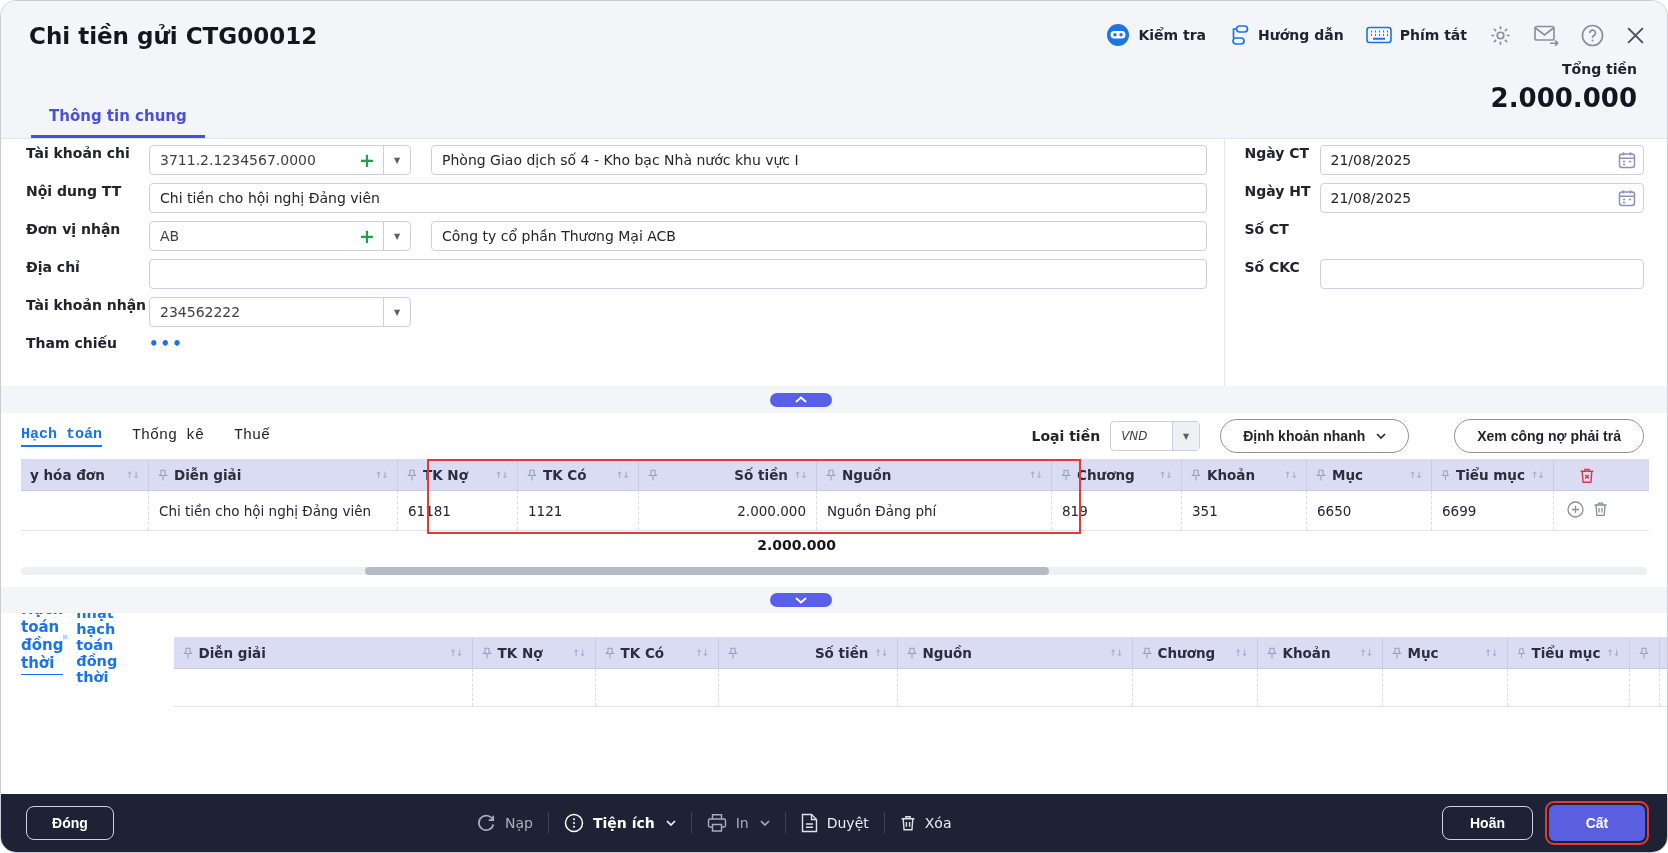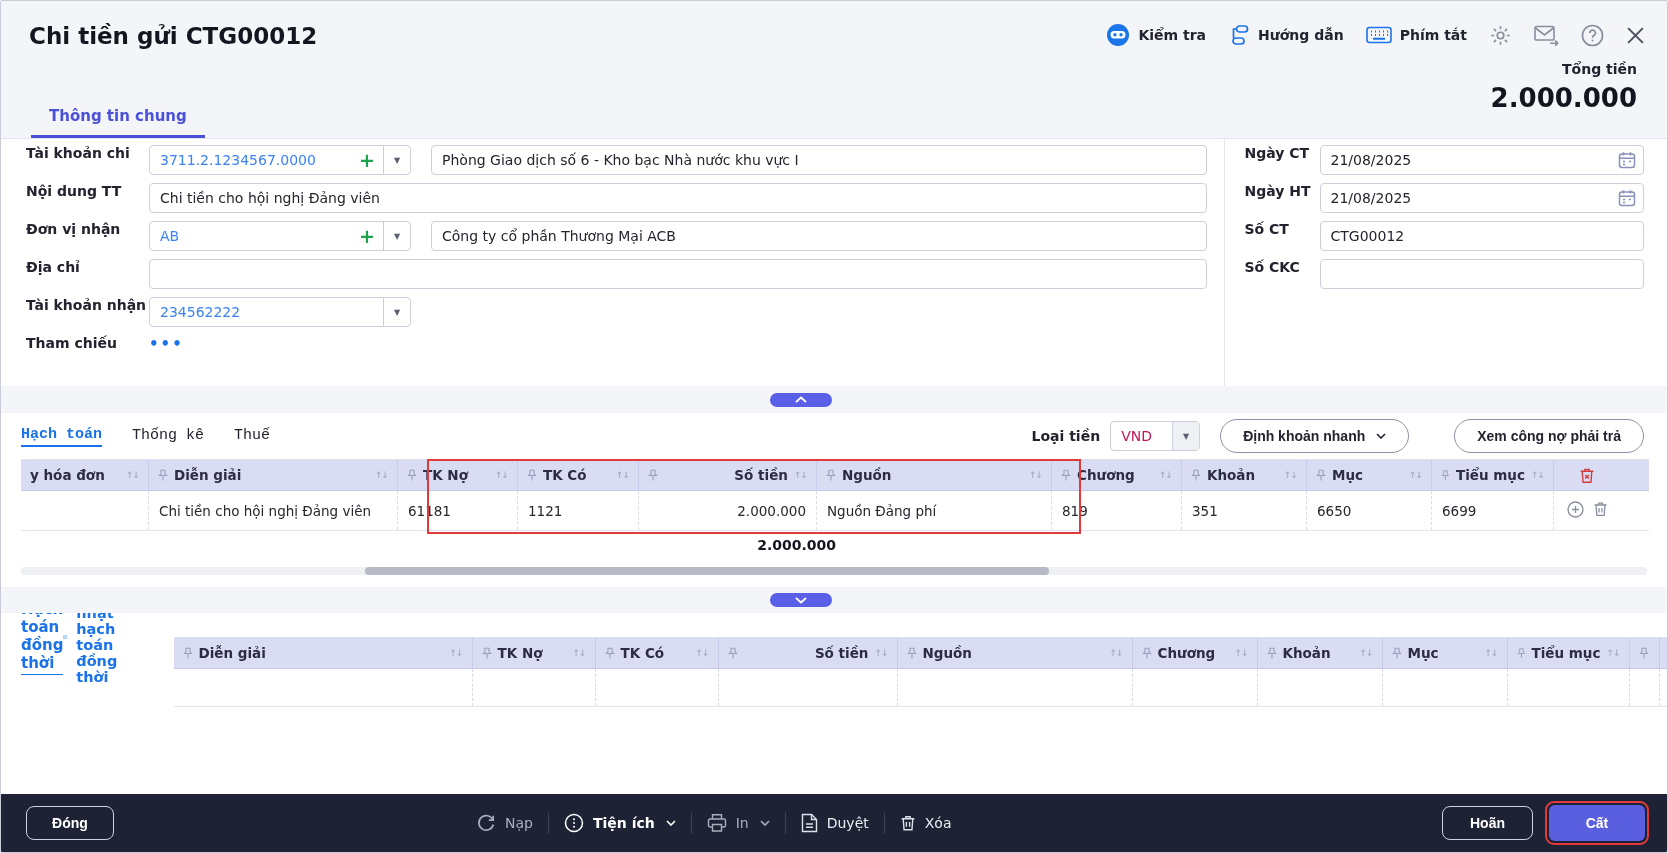--- a/index.html
+++ b/index.html
@@ -1,17 +1,17 @@
 <!DOCTYPE html>
 <html><head>
 <meta charset="utf-8">
 <style>
   * { box-sizing: border-box; margin: 0; padding: 0; }
   body { background:#fff; font-family:"DejaVu Sans","Liberation Sans",sans-serif; }
-  .window { width:1668px; height:853px; border:1px solid #c9ccd6; border-radius:2px;
+  .window { width:1668px; height:853px; border:1px solid #c9ccd6; border-radius:16px;
             overflow:hidden; display:flex; flex-direction:column; background:#fff; }
 
   
   .hdr { position:relative; height:138px; background:#f4f5f9; border-bottom:1px solid #e3e5ee; flex:none; }
   .title { position:absolute; left:28px; top:22px; font-size:23px; font-weight:700; color:#15151f; }
   .toolbar { position:absolute; right:22px; top:22px; display:flex; align-items:center; gap:22px; }
   .tool { display:flex; align-items:center; gap:8px; font-size:14px; font-weight:600; color:#23232f; cursor:pointer; }
   .icon-btn { display:flex; align-items:center; cursor:pointer; }
   .total-label { position:absolute; right:30px; top:60px; font-size:14px; font-weight:700; color:#23232f; }
   .total-amount { position:absolute; right:30px; top:82px; font-size:26px; font-weight:700; color:#15151f; }
@@ -23,21 +23,21 @@
   .form-left { width:1224px; padding:6px 17px 0 25px; }
   .form-right { width:444px; border-left:1px solid #e4e6ef; padding:6px 23px 0 20px; }
   .frow { display:flex; margin-bottom:8px; min-height:30px; }
   .flabel { width:123px; flex:none; font-size:14px; font-weight:700; color:#23232f; }
   .flabel-r { width:75px; flex:none; font-size:14px; font-weight:700; color:#23232f; }
   .inp { height:30px; border:1px solid #cdd0dc; border-radius:4px; background:#fff;
          font-size:14px; color:#24242e; display:flex; align-items:center; padding:0 10px; }
   .inp.grow { flex:1; }
   .combo { width:262px; flex:none; height:30px; border:1px solid #cdd0dc; border-radius:4px; background:#fff;
            display:flex; align-items:center; margin-right:20px; }
-  .combo .txt { flex:1; padding:0 10px; font-size:14px; color:#3b82f6; }
+  .combo .txt { flex:1; padding:0 10px; font-size:14px; color:#404040; }
   .plus { color:#1ea24d; font-size:19px; font-weight:700; padding:0 8px; cursor:pointer; line-height:1; }
   .caret-seg { width:27px; height:100%; border-left:1px solid #cdd0dc; display:flex; align-items:center;
                justify-content:center; font-size:8px; color:#5a6072; cursor:pointer; }
   .date-wrap { position:relative; flex:1; }
   .date-wrap .inp { width:100%; padding-right:32px; }
   .cal { position:absolute; right:8px; top:6px; }
   .dots { color:#1a73e8; font-weight:700; font-size:15px; letter-spacing:2px; cursor:pointer; }
 
   
   .strip { position:relative; background:#f4f5f9; flex:none; }
@@ -45,21 +45,21 @@
   .pill { position:absolute; left:769px; top:50%; transform:translateY(-50%); width:62px; height:14px;
           border-radius:8px; background:#5a5fe8; display:flex; align-items:center; justify-content:center; cursor:pointer; }
 
   
   .tabs2 { height:46px; background:#fff; display:flex; align-items:center; padding:0 23px 0 20px; flex:none; }
   .sec-tab { font-size:15px; color:#23232f; margin-right:30px; cursor:pointer; padding-bottom:2px;font-family:Liberation Mono, monospace; }
   .sec-tab.active { color:#1a73e8; font-weight:700; border-bottom:2px solid #1a73e8; }
   .cur-label { margin-left:auto; font-size:14px; font-weight:700; color:#23232f; }
   .select { width:90px; height:30px; border:1px solid #cdd0dc; border-radius:4px; background:#fff;
             display:flex; align-items:center; margin-left:10px; }
-  .select .txt { flex:1; padding:0 10px; font-size:14px; color:#be185d; }
+  .select .txt { flex:1; padding:0 10px; font-size:12px; color:#404040;font-style:italic; }
   .select .caret-seg { background:#eef0f4; }
   .pill-btn { height:34px; border:1px solid #8d93a3; border-radius:17px; background:#fff; display:flex;
               align-items:center; padding:0 22px; font-size:14px; font-weight:600; color:#23232f; cursor:pointer; gap:9px; }
   .pb1 { margin-left:45px; } .pb2 { margin-left:20px; }
 
   
   .white1 { background:#fff; position:relative; padding-bottom:12px; flex:none; }
   .tbl { margin:0 20px; width:1628px; }
   .thead { display:flex; background:#dadcf4; height:32px; border-top:1px solid #dfe1ee; border-bottom:1px solid #c8cae6; }
   .th { display:flex; align-items:center; gap:6px; padding:0 9px; border-right:1px solid #c9cbe8;
@@ -186,21 +186,21 @@
   <div class="form-sec">
     <div class="form-left">
 
       <div class="frow">
         <span class="flabel">Tài khoản chi</span>
         <div class="combo">
           <span class="txt">3711.2.1234567.0000</span>
           <span class="plus">+</span>
           <span class="caret-seg">▼</span>
         </div>
-        <div class="inp grow">Phòng Giao dịch số 6 - Kho bạc Nhà nước khu vực I</div>
+        <div class="inp grow">Phòng Giao dịch số 4 - Kho bạc Nhà nước khu vực I</div>
       </div>
 
       <div class="frow">
         <span class="flabel">Nội dung TT</span>
         <div class="inp grow">Chi tiền cho hội nghị Đảng viên</div>
       </div>
 
       <div class="frow">
         <span class="flabel">Đơn vị nhận</span>
         <div class="combo">
@@ -250,21 +250,20 @@
           <span class="cal">
             <svg width="18" height="18" viewBox="0 0 18 18" fill="none" stroke="#8b91b8" stroke-width="1.5">
                 <rect x="1.5" y="3" width="15" height="13.5" rx="2.5"></rect>
                 <path d="M1.5 7.2h15M5.5 1.3v3.2M12.5 1.3v3.2M5 10.5h2.2M10.8 10.5H13M5 13.5h2.2"></path>
               </svg>
           </span>
         </div>
       </div>
       <div class="frow">
         <span class="flabel-r">Số CT</span>
-        <div class="inp grow">CTG00012</div>
       </div>
       <div class="frow">
         <span class="flabel-r">Số CKC</span>
         <div class="inp grow"></div>
       </div>
     </div>
   </div>
 
   <div class="strip s1">
     <span class="pill">

